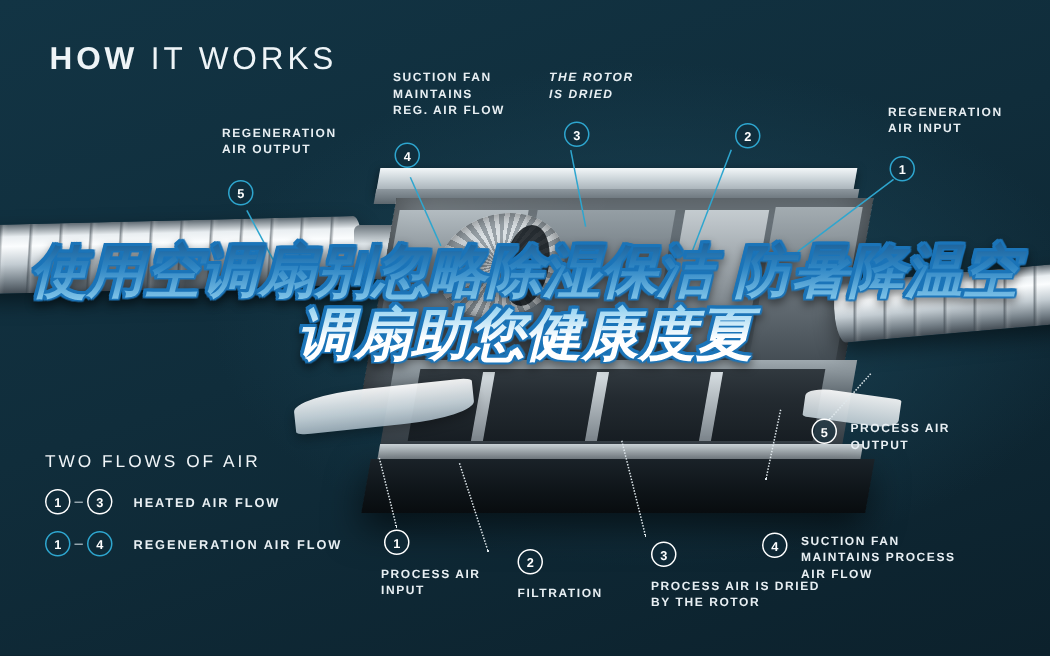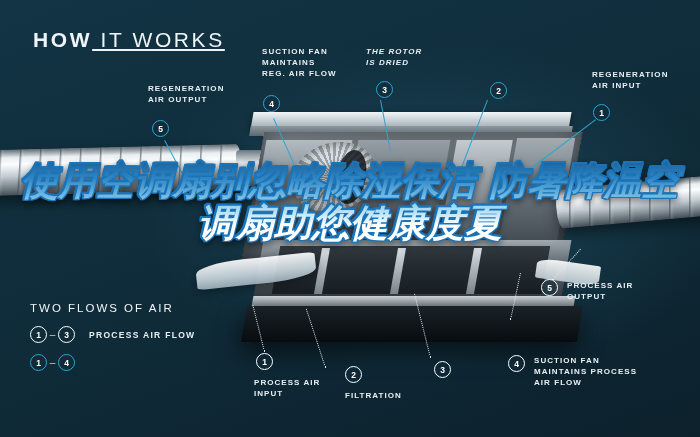--- a/index.html
+++ b/index.html
@@ -119,21 +119,21 @@
     transform:rotate(8deg);opacity:.9;
   }
 
   
   #title{
     position:absolute;left:33px;top:28px;
     font-size:21px;letter-spacing:2.6px;color:#eef4f7;
     white-space:nowrap;
   }
   #title .b{font-weight:700;}
-  #title .t{font-weight:300;text-decoration:underline;}
+  #title .t{font-weight:300;}
 
   
   .callout{position:absolute;color:#e8eff3;font-size:8px;line-height:1.35;
      letter-spacing:1.05px;font-weight:700;white-space:pre-line;}
   .marker{
     position:absolute;width:17px;height:17px;border-radius:50%;
     border:1.4px solid #2ea6cf;color:#ffffff;font-size:8.5px;font-weight:700;
     display:flex;align-items:center;justify-content:center;
     background:rgba(16,44,58,.55);
   }
@@ -238,40 +238,43 @@
   <div class="marker white" style="left:541px;top:279px;">5</div>
   <div class="callout" style="left:567px;top:281px;">PROCESS AIR
 OUTPUT</div>
 
   <div class="marker white" style="left:508px;top:355px;">4</div>
   <div class="callout" style="left:534px;top:356px;">SUCTION FAN
 MAINTAINS PROCESS
 AIR FLOW</div>
 
   <div class="marker white" style="left:434px;top:361px;">3</div>
+  <div class="callout" style="left:434px;top:386px;">PROCESS AIR IS DRIED
+BY THE ROTOR</div>
 
   <div class="marker white" style="left:345px;top:366px;">2</div>
   <div class="callout" style="left:345px;top:391px;">FILTRATION</div>
 
   <div class="marker white" style="left:256px;top:353px;">1</div>
   <div class="callout" style="left:254px;top:378px;">PROCESS AIR
 INPUT</div>
 
   <div id="legend">
     <h3>TWO FLOWS OF AIR</h3>
 
     <div class="lrow">
       <div class="lcirc">1</div>
       <div class="dash">–</div>
       <div class="lcirc">3</div>
-      <div class="ltxt">PROCESS AIR FLOW</div>
+      <div class="ltxt">HEATED AIR FLOW</div>
     </div>
 
     <div class="lrow teal">
       <div class="lcirc">1</div>
       <div class="dash">–</div>
       <div class="lcirc">4</div>
+      <div class="ltxt">REGENERATION AIR FLOW</div>
     </div>
   </div>
 
   <div id="overlay">使用空调扇别忽略除湿保洁 防暑降温空调扇助您健康度夏</div>
 
 </div>
 
 </body></html>

